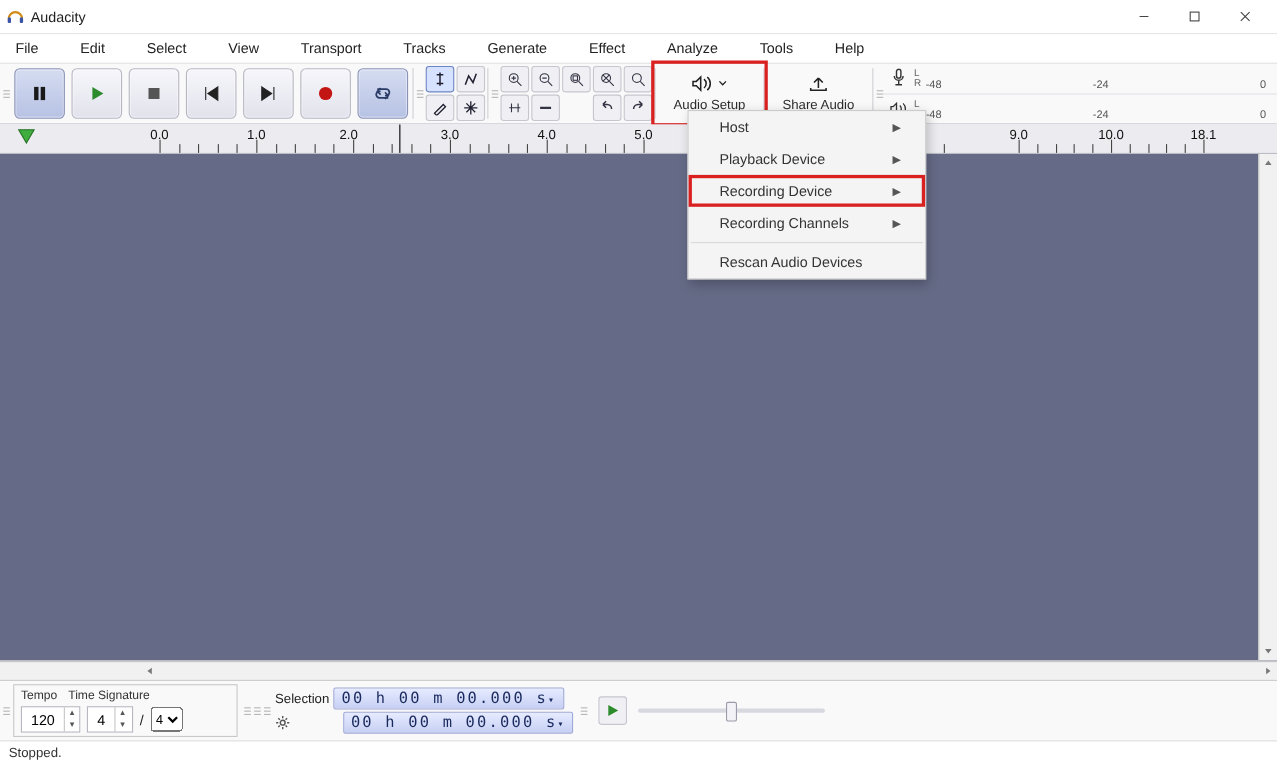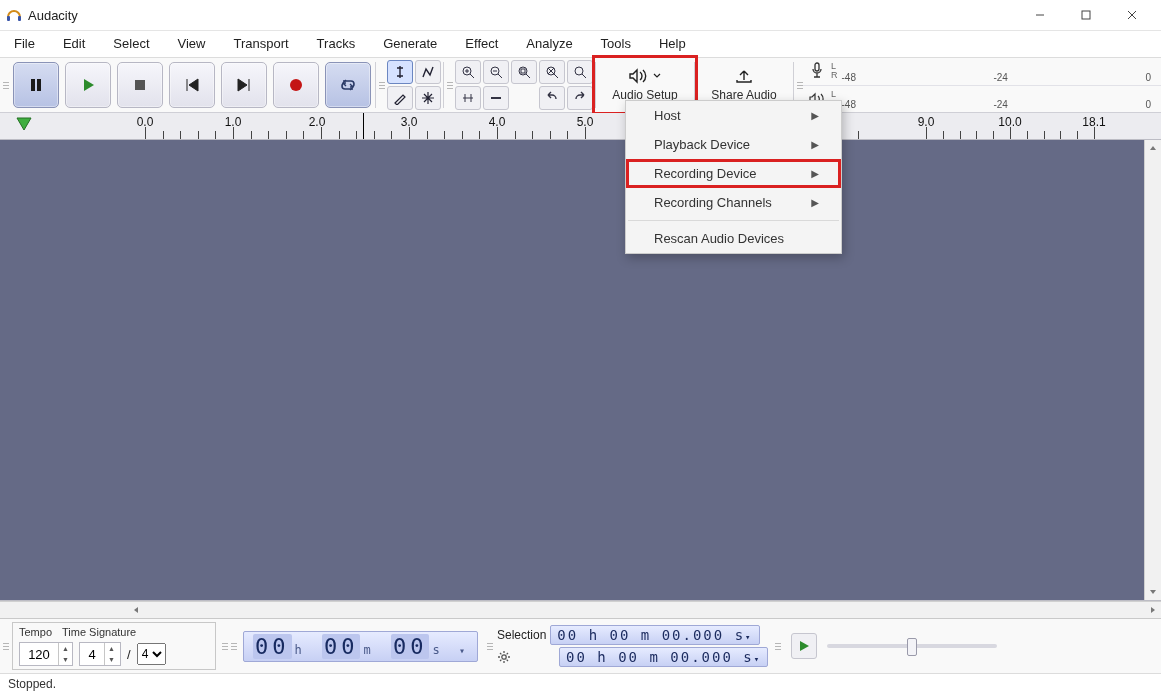--- a/index.html
+++ b/index.html
@@ -25,21 +25,21 @@
 
   
   .titlebar{display:flex;align-items:center;height:30px;padding:0 6px;border-bottom:1px solid #e5e5e5;}
   .titlebar .app-icon{margin-right:6px}
   .titlebar .title{flex:0 0 auto}
   .titlebar .spacer{flex:1}
   .win-btn{width:46px;height:30px;display:flex;align-items:center;justify-content:center}
   .win-btn svg{stroke:#444}
 
   
-  .menubar{display:flex;gap:8px;padding:2px 4px 2px 4px;height:22px;border-bottom:1px solid #dcdcdc}
+  .menubar{display:flex;gap:18px;padding:2px 4px 2px 4px;height:22px;border-bottom:1px solid #dcdcdc}
   .menubar .item{padding:3px 10px 3px 10px;border-radius:2px}
 
   
   .toolbars{display:flex;align-items:stretch;height:54px;border-bottom:1px solid #cfcfd6;background:var(--toolbar-bg)}
   .grip{width:6px;display:flex;flex-direction:column;justify-content:center;gap:2px;margin:4px 0 4px 3px}
   .grip span{height:1px;background:#b6b6b6}
 
   
   .transport{display:flex;gap:6px;align-items:center;padding:4px 4px}
   .tbtn{width:44px;height:44px;border:1px solid var(--btn-border);border-radius:5px;background:linear-gradient(#f6f6fb,#e2e2ec);display:flex;align-items:center;justify-content:center;box-shadow:inset 0 0 0 1px #fff6}
@@ -534,28 +534,20 @@
       <span></span>
       <span></span>
       <span></span>
     </div>
 
   <div class="grip">
       <span></span>
       <span></span>
       <span></span>
     </div>
-  <div style="display:flex;align-items:center;padding:0 6px">
-    <div class="timebox">
-      <span class="seg">00</span><span class="unit">h</span>
-      <span class="seg">00</span><span class="unit">m</span>
-      <span class="seg">00</span><span class="unit">s</span>
-      <span style="font-size:10px;color:#4a5a8a">▾</span>
-    </div>
-  </div>
 
   <div class="grip">
       <span></span>
       <span></span>
       <span></span>
     </div>
   <div class="sel-panel">
     <div class="row">
       <span style="font-size:12px">Selection</span>
       <div class="timebox small"><span>00 h 00 m 00.000 s</span><span style="font-size:9px">▾</span></div>

